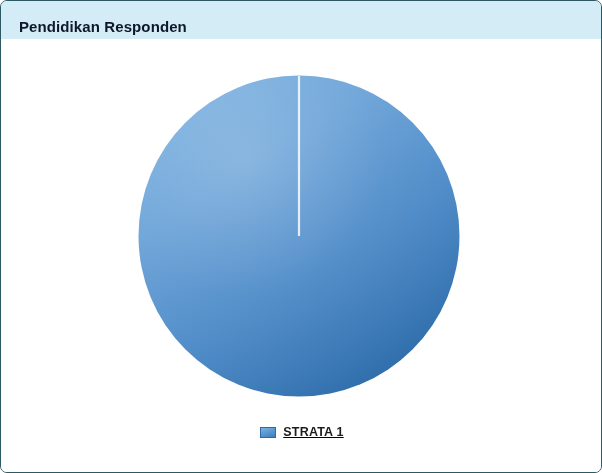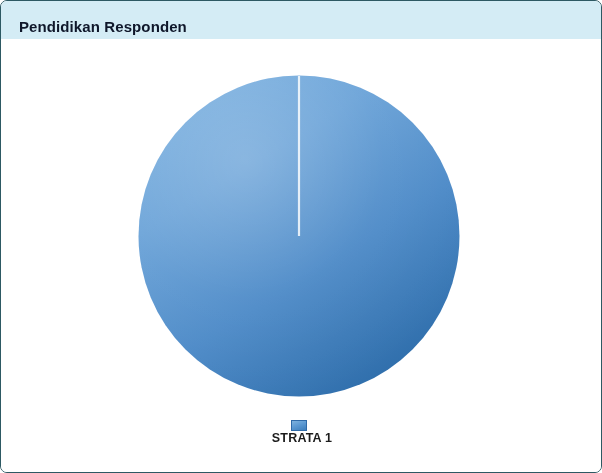--- a/index.html
+++ b/index.html
@@ -77,22 +77,23 @@
     width: 602px;
     height: 24px;
     display: flex;
     flex-direction: row;
     align-items: center;
     justify-content: center;
     gap: 0px;
   }
   .legend-item {
     display: flex;
-    flex-direction: column;
+    flex-direction: row;
     align-items: center;
+    text-decoration: underline;
   }
   .legend-swatch {
     width: 16px;
     height: 11px;
     box-sizing: border-box;
     border: 1px solid #2f6aa8;
     background: linear-gradient(160deg, #7fb3de 0%, #5d9ad3 45%, #3d7ebc 100%);
     margin-right: 7px;
   }
   .legend-label {

